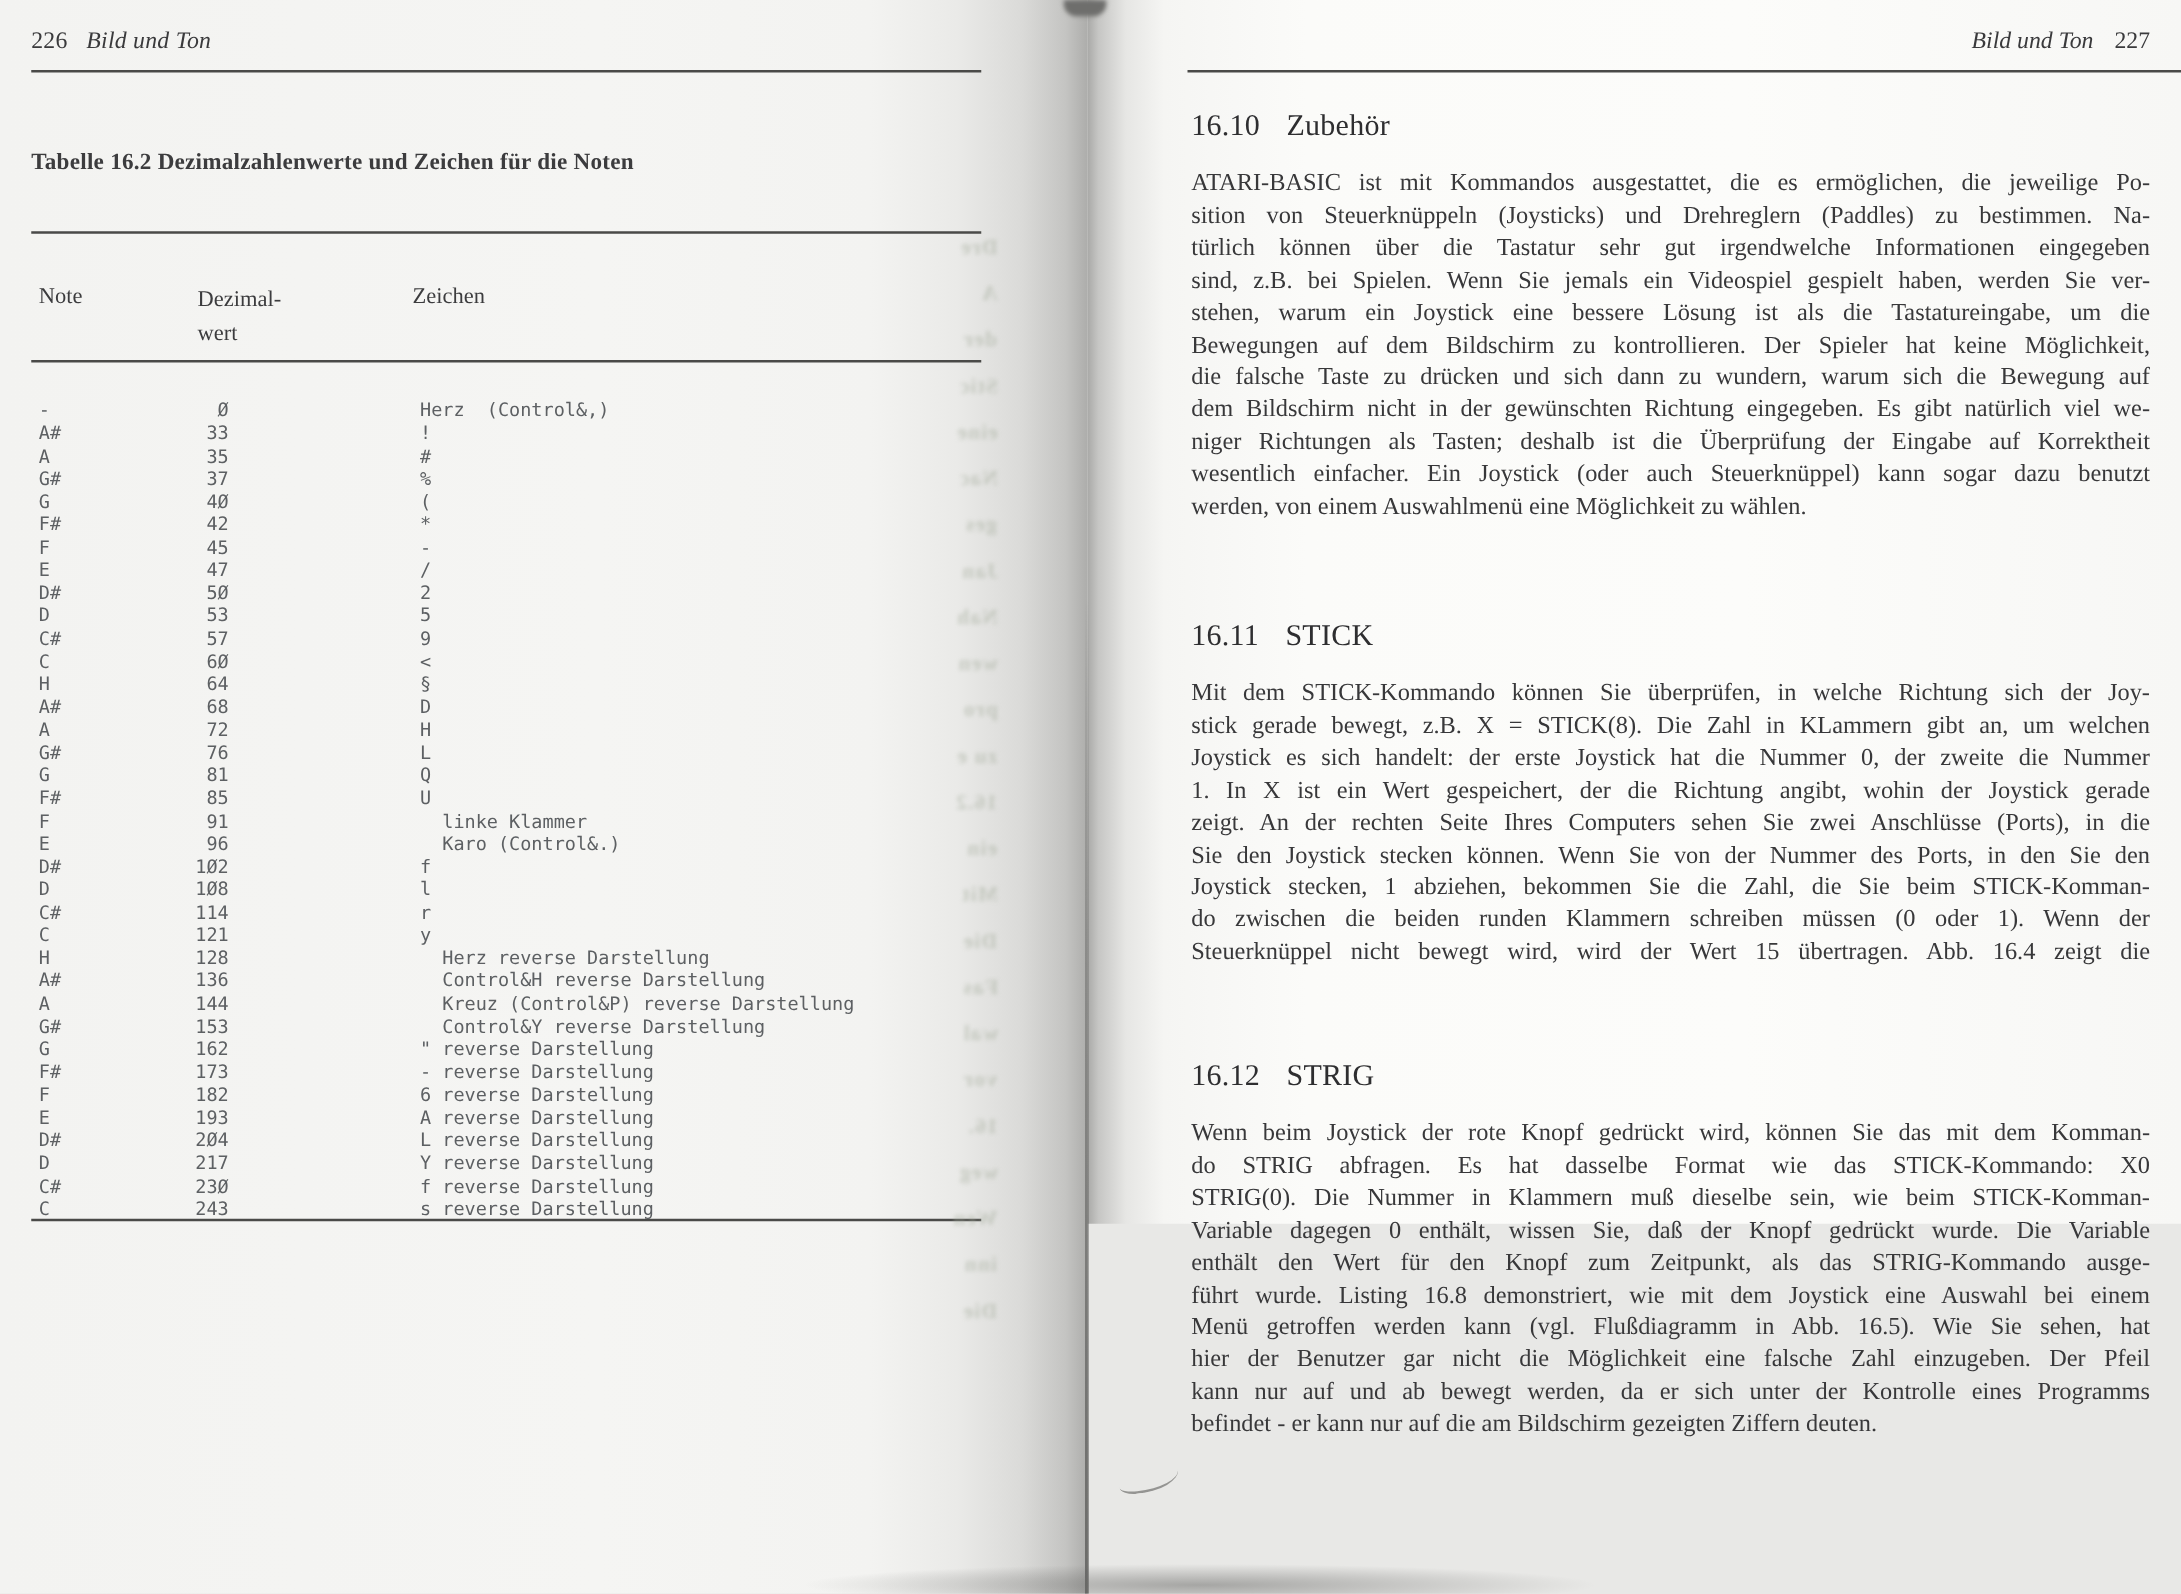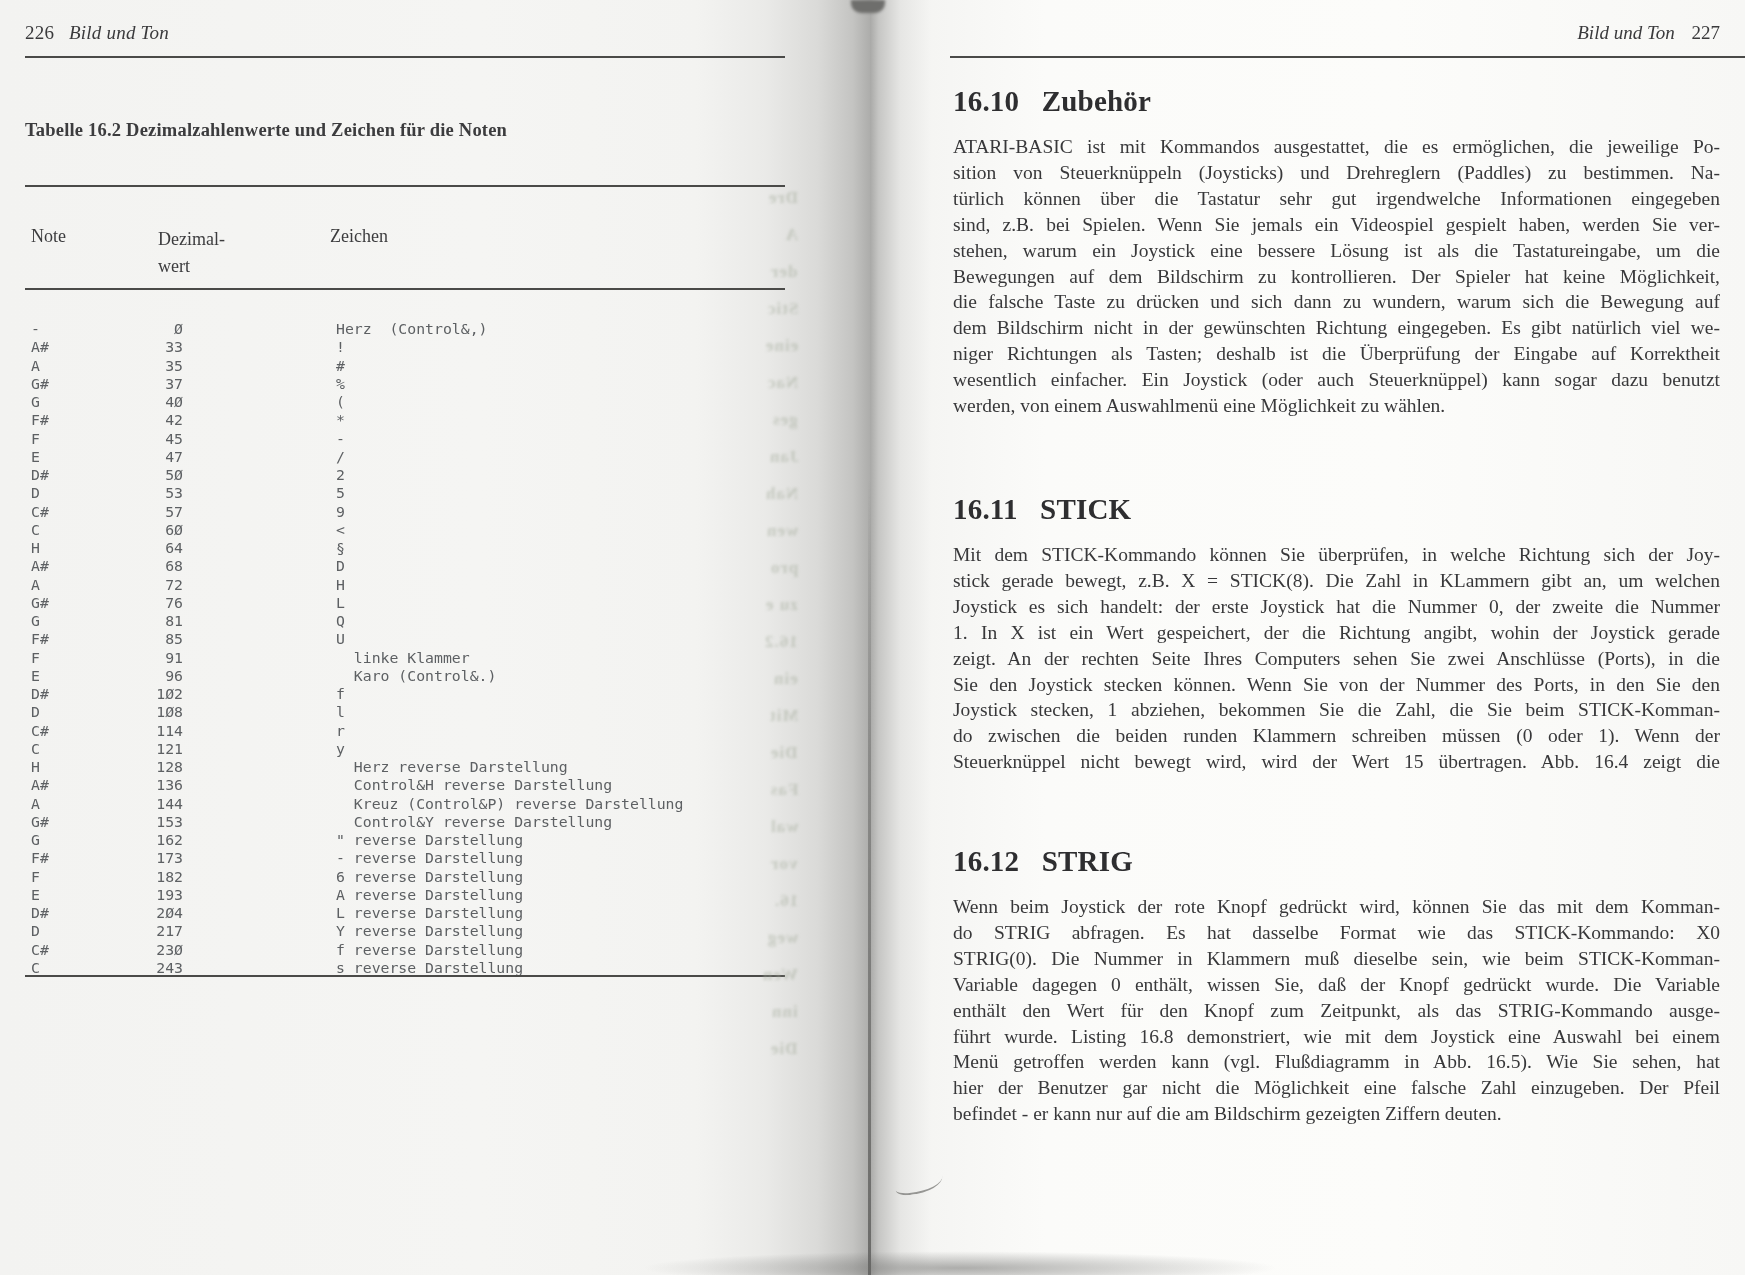--- a/index.html
+++ b/index.html
@@ -6,21 +6,21 @@
   .photo{
     position:relative;width:1745px;height:1275px;overflow:hidden;
     font-family:"Liberation Serif", serif;
   }
   
   .left-page{
     position:absolute;left:0;top:0;width:870px;height:1275px;
     background:linear-gradient(90deg,#f3f3f1 0%,#f5f5f3 55%,#f3f3f1 80%,#eaeae8 88%,#dadad8 94%,#c4c4c2 98%,#adadab 100%);
   }
   .right-page{
-    position:absolute;left:870px;top:0;width:875px;height:1275px;
+    position:absolute;left:870px;top:0;width:875px;height:979px;
     background:linear-gradient(90deg,#a9a9a7 0%,#c6c6c4 1%,#e6e6e4 3.5%,#f5f5f3 7%,#fbfbf9 20%,#fcfcfa 60%,#f7f7f5 100%);
   }
   .spine-notch{
     position:absolute;left:851px;top:0;width:34px;height:13px;
     background:#6e6e6c;border-radius:0 0 10px 10px;filter:blur(1.5px);
   }
   .spine-line{
     position:absolute;left:868px;top:480px;width:3px;height:795px;
     background:linear-gradient(180deg,rgba(120,120,118,0) 0%,rgba(110,110,108,.55) 35%,rgba(90,90,88,.8) 100%);
     filter:blur(.6px);
@@ -63,21 +63,21 @@
     filter:blur(1.7px);letter-spacing:1px;font-weight:bold;transform:scaleX(-1);
   }
   
   .running-head-r{position:absolute;left:83px;top:22px;width:767px;text-align:right;font-size:19px;color:#3a3a3c;}
   .running-head-r .pg{margin-left:12px;font-style:normal;}
   .rule-r1{left:80px;top:56px;width:795px;}
   .section{position:absolute;left:83px;width:767px;color:#38383a;}
   .s0{top:88px;}
   .s1{top:496px;}
   .s2{top:848px;}
-  .heading{margin:0;font-size:29px;font-weight:bold;color:#2e2e30;line-height:26px;letter-spacing:.2px;}
+  .heading{margin:0;font-size:24px;font-weight:normal;color:#2e2e30;line-height:26px;letter-spacing:.2px;}
   .heading .ht{margin-left:15px;}
   .para{margin-top:20px;font-size:19.5px;line-height:25.9px;}
   .bodyline{white-space:normal;}
   .jline{text-align:justify;text-align-last:justify;}
   .lline{text-align:left;}
 </style>
 </head>
 <body>
 
 <div class="photo">
@@ -225,20 +225,21 @@
       </h2>
       <div class="para">
           <div class="bodyline jline">Wenn beim Joystick der rote Knopf gedrückt wird, können Sie das mit dem Komman-</div>
           <div class="bodyline jline">do STRIG abfragen. Es hat dasselbe Format wie das STICK-Kommando: X0</div>
           <div class="bodyline jline">STRIG(0). Die Nummer in Klammern muß dieselbe sein, wie beim STICK-Komman-</div>
           <div class="bodyline jline">Variable dagegen 0 enthält, wissen Sie, daß der Knopf gedrückt wurde. Die Variable</div>
           <div class="bodyline jline">enthält den Wert für den Knopf zum Zeitpunkt, als das STRIG-Kommando ausge-</div>
           <div class="bodyline jline">führt wurde. Listing 16.8 demonstriert, wie mit dem Joystick eine Auswahl bei einem</div>
           <div class="bodyline jline">Menü getroffen werden kann (vgl. Flußdiagramm in Abb. 16.5). Wie Sie sehen, hat</div>
           <div class="bodyline jline">hier der Benutzer gar nicht die Möglichkeit eine falsche Zahl einzugeben. Der Pfeil</div>
+          <div class="bodyline jline">kann nur auf und ab bewegt werden, da er sich unter der Kontrolle eines Programms</div>
           <div class="bodyline lline">befindet - er kann nur auf die am Bildschirm gezeigten Ziffern deuten.</div>
         </div>
     </div>
   </div>
 
   <div class="spine-notch"></div>
   <div class="spine-line"></div>
   <div class="bottom-shadow"></div>
   <div class="hair-mark"></div>
 </div>

